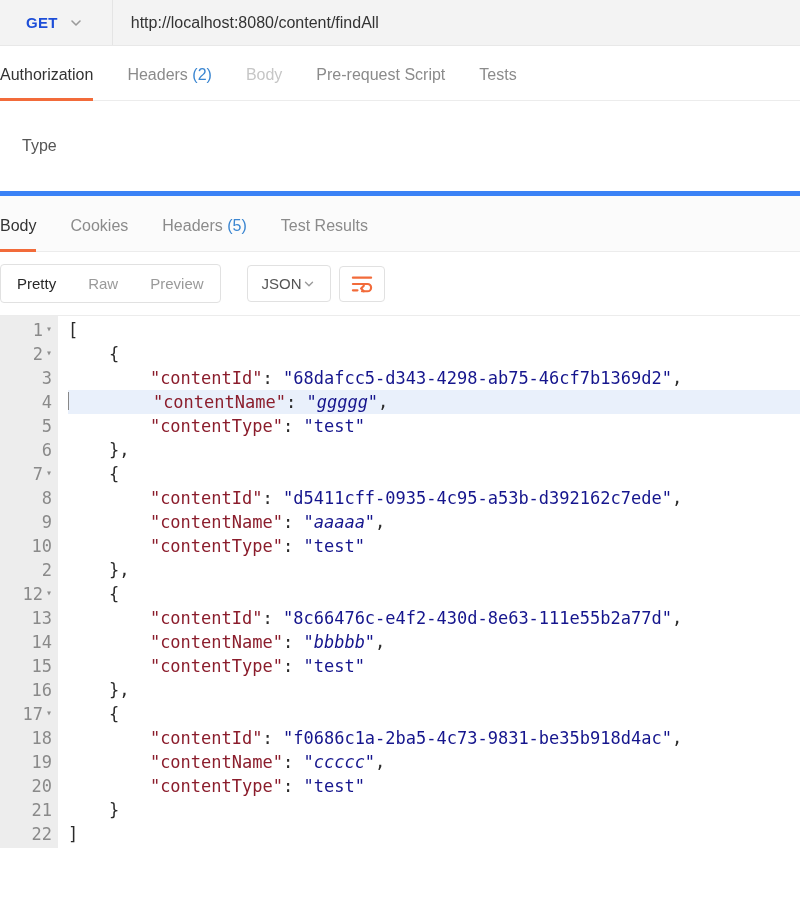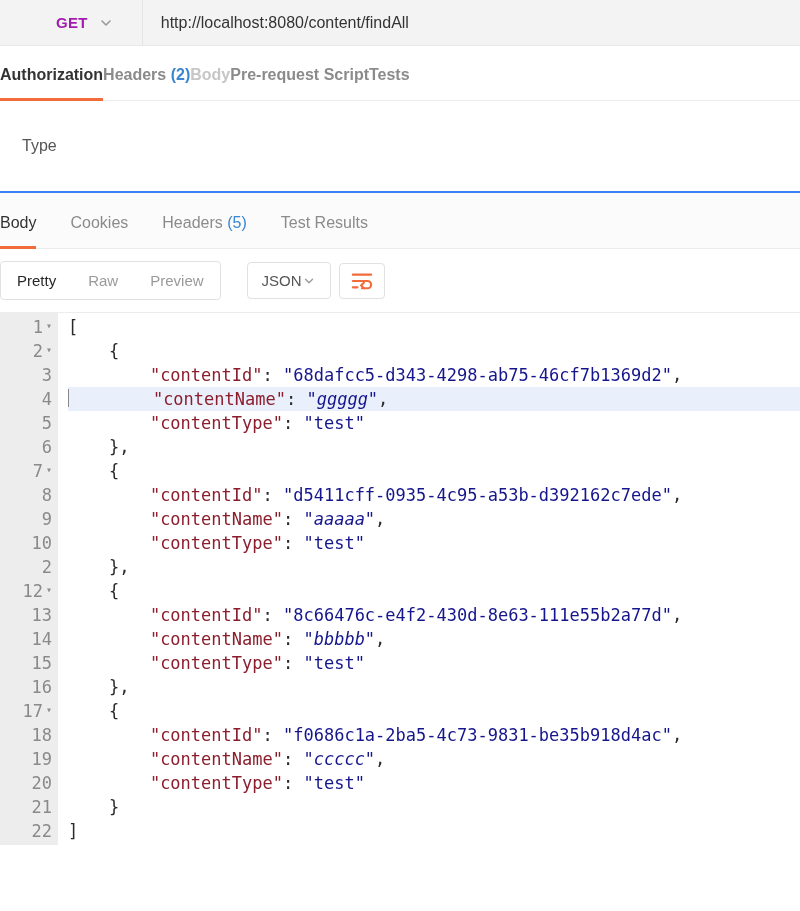--- a/index.html
+++ b/index.html
@@ -16,68 +16,68 @@
     display: flex;
     align-items: stretch;
     background: #f3f3f3;
     border-bottom: 1px solid #e8e8e8;
     height: 46px;
   }
   .method-btn {
     display: flex;
     align-items: center;
     gap: 10px;
-    padding: 0 28px 0 56px;
-    color: #a21caf;
+    padding: 0 28px 0 26px;
+    color: #1d4ed8;
     font-weight: 600;
     font-size: 15px;
     border-right: 1px solid #e4e4e4;
     cursor: pointer;
     letter-spacing: 0.3px;
   }
   .url-input {
     flex: 1;
     border: none;
     background: #f3f3f3;
     padding: 0 18px;
     font-size: 16px;
     color: #333;
     outline: none;
   }
 
   
   .tabs {
     display: flex;
     align-items: flex-end;
+    gap: 34px;
     padding: 0 0 0 0;
     height: 55px;
     border-bottom: 1px solid #ececec;
     font-size: 16px;
-    font-weight: bold;
   }
   .tab {
     padding: 16px 0 14px 0;
     color: #8b8b8b;
     cursor: pointer;
     border-bottom: 3px solid transparent;
     margin-bottom: -1px;
   }
   .tab.active {
     color: #333;
     border-bottom-color: #f26b3a;
   }
   .tab.disabled { color: #c6c6c6; }
   .tab .count { color: #3b86d1; }
 
   
   .auth-section {
     display: flex;
     align-items: center;
     padding: 36px 22px 36px 22px;
-    border-bottom: 2px solid #3b82f6;
+    border-bottom: 5px solid #3b82f6;
   }
   .auth-label { color: #555; font-size: 16px; width: 338px; }
   .auth-select {
     display: flex;
     align-items: center;
     justify-content: space-between;
     width: 330px;
     height: 42px;
     background: #ececec;
     border-radius: 4px;

